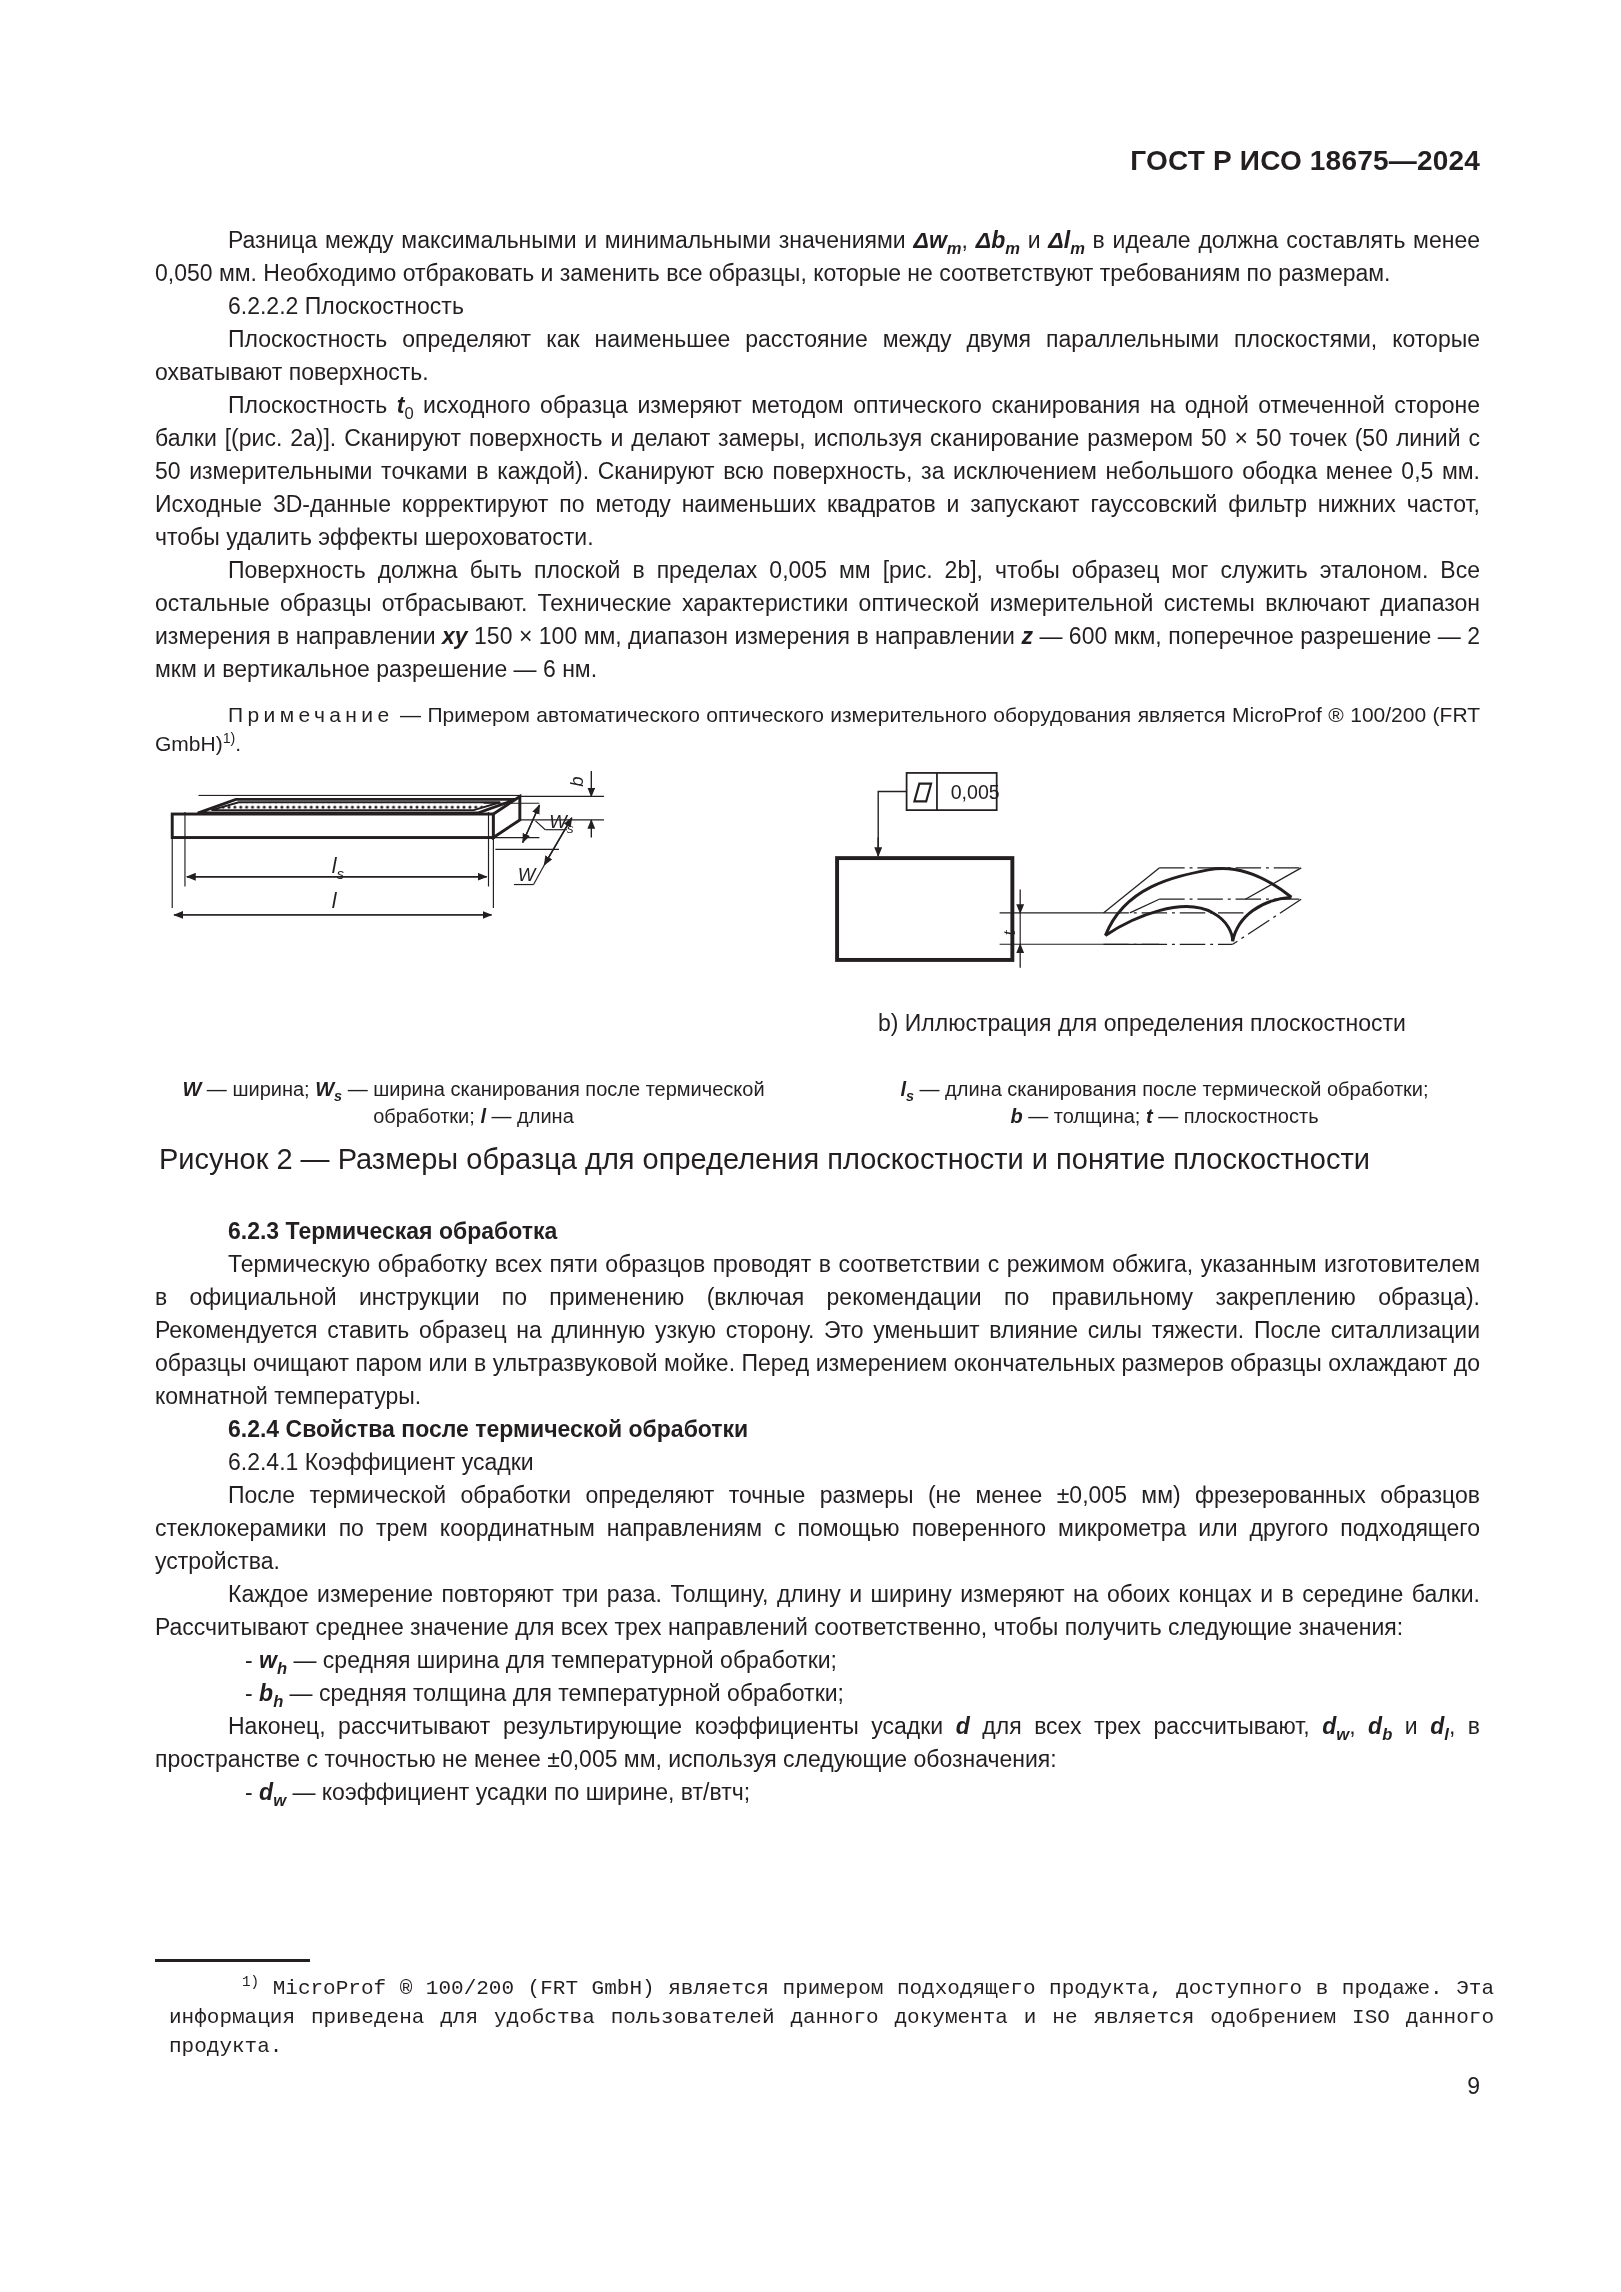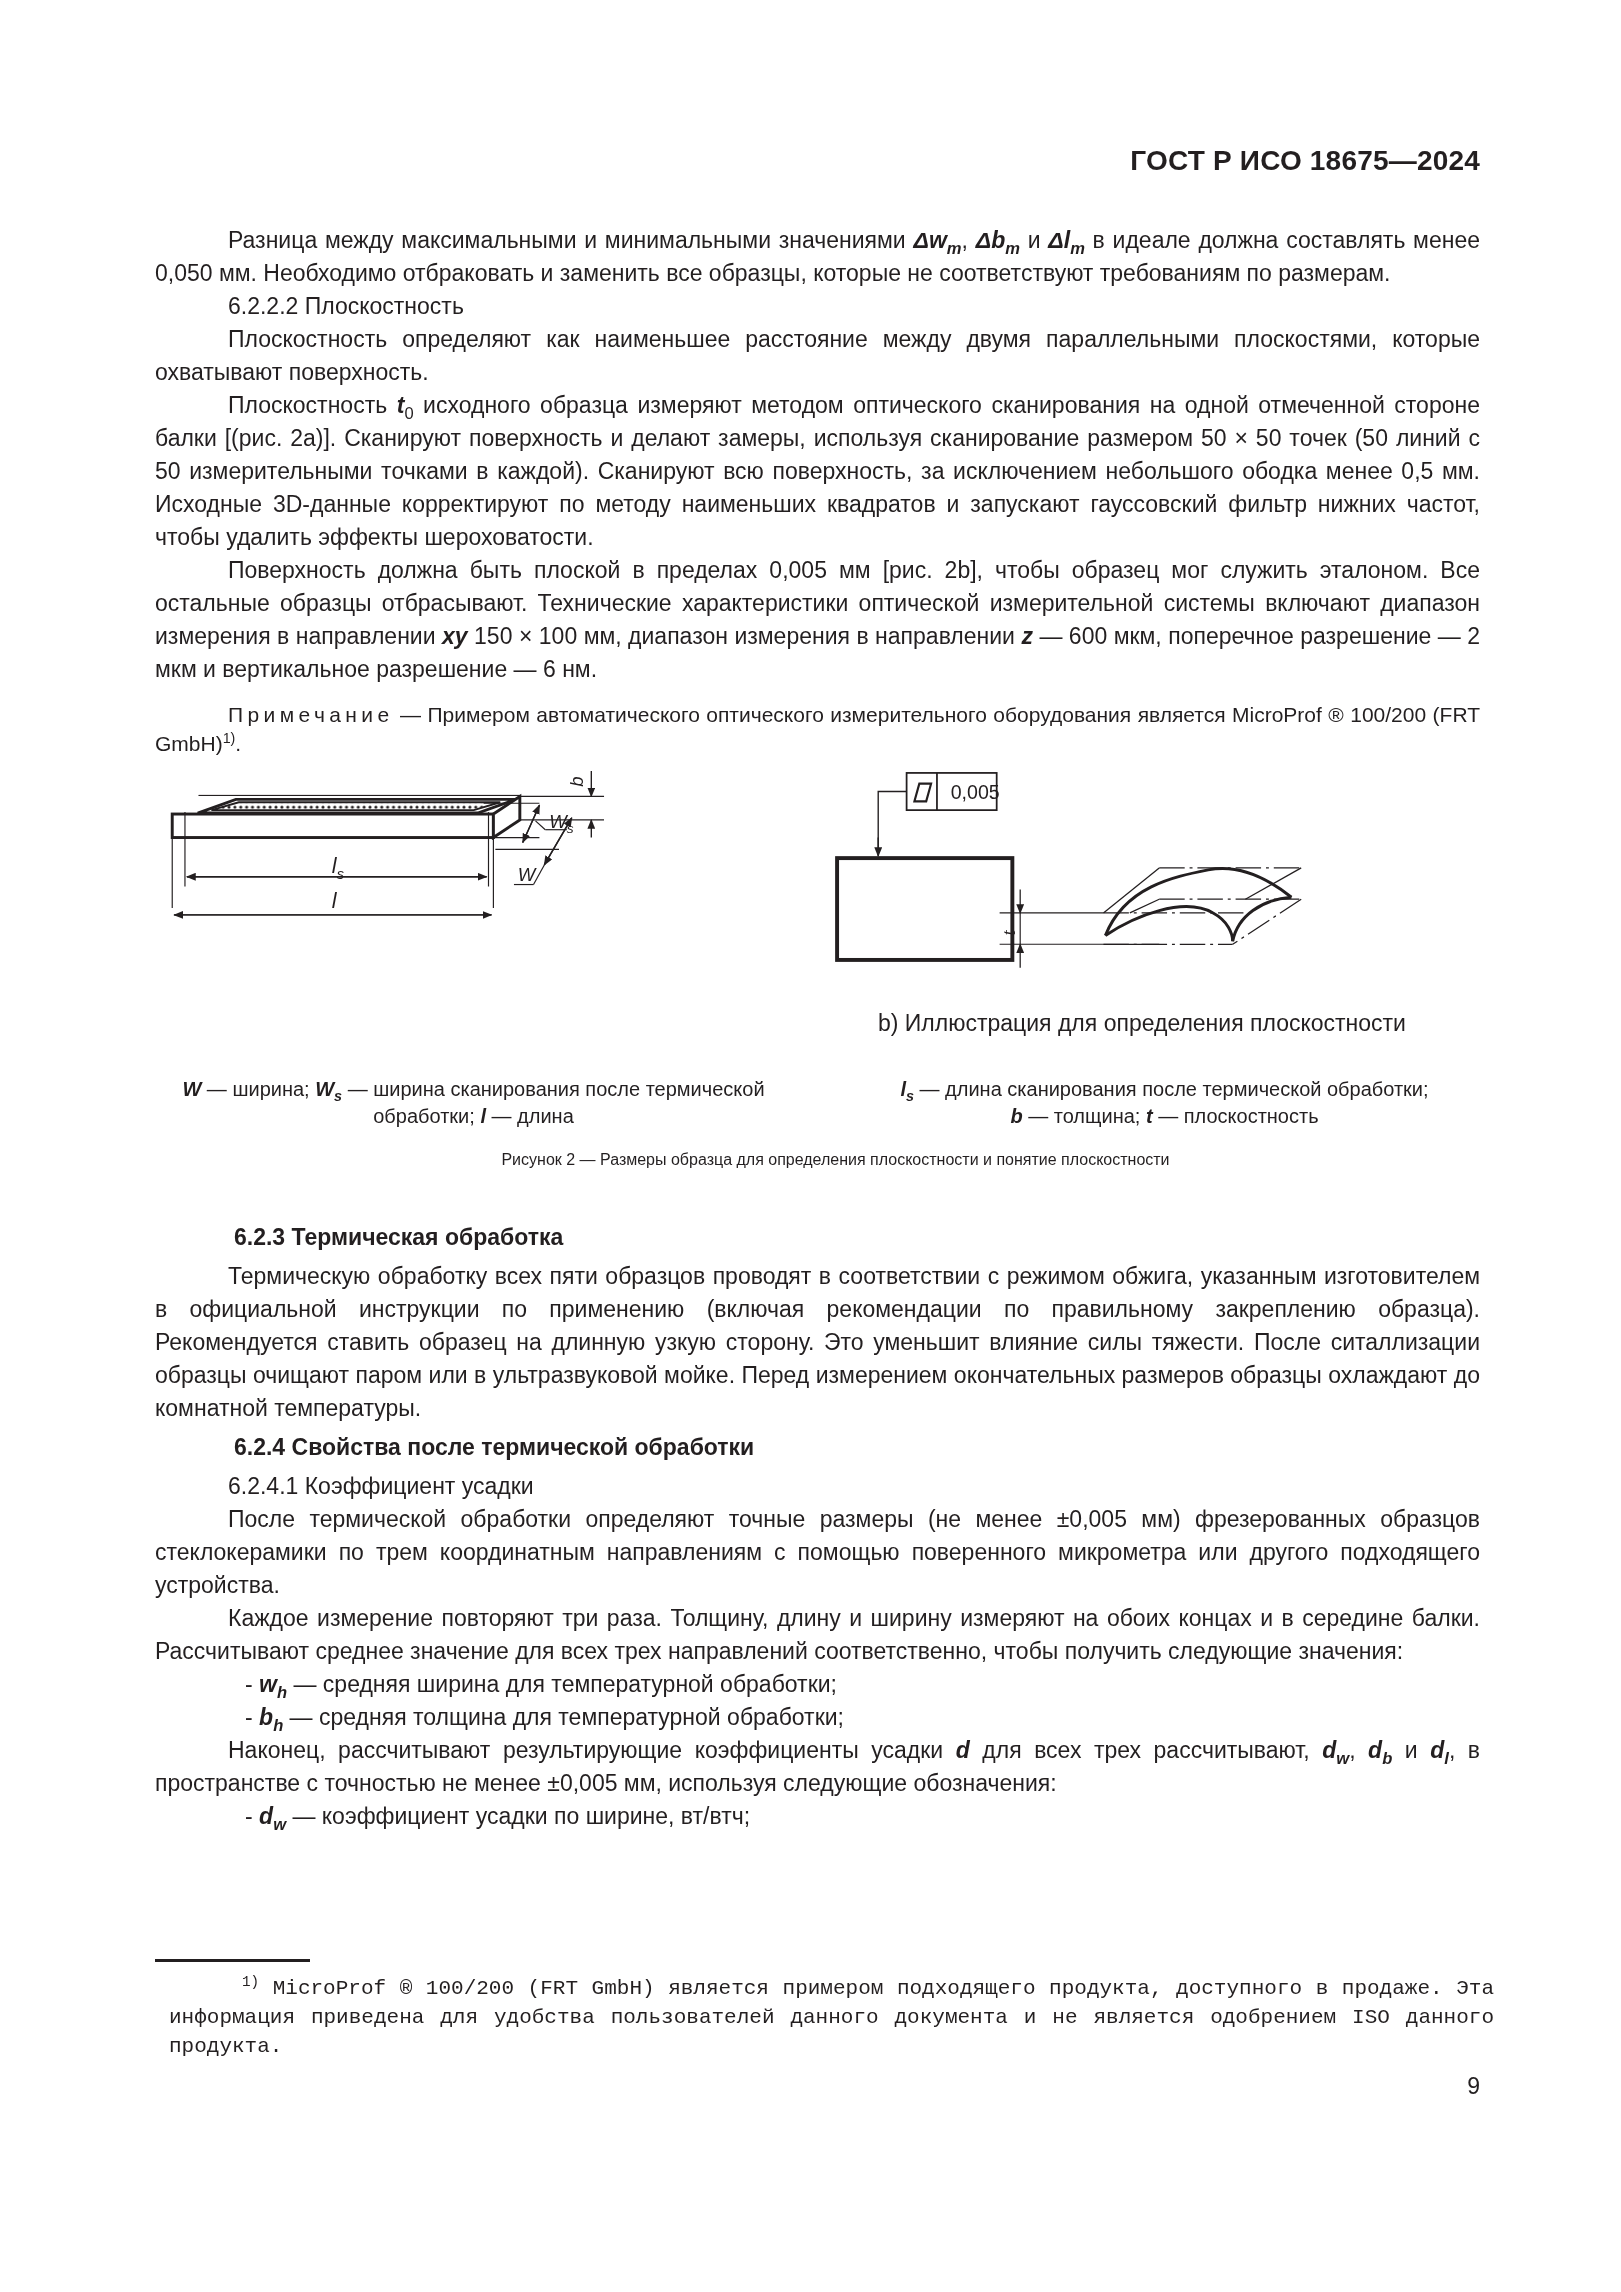--- a/index.html
+++ b/index.html
@@ -3,35 +3,35 @@
 <meta charset="utf-8">
 <style>
   html, body { margin: 0; padding: 0; background: #ffffff; }
   body { width: 1621px; height: 2293px; position: relative; overflow: hidden;
          font-family: "Liberation Sans", sans-serif; color: #231f20; }
   .page { position: absolute; left: 155px; top: 0; width: 1325px; }
   .header { position: absolute; top: 145px; right: 0; font-weight: bold; font-size: 28px; letter-spacing: 0.2px; }
   .body-text { position: absolute; top: 224px; left: 0; width: 1325px; font-size: 23px; line-height: 33px; }
   .p { margin: 0; text-align: justify; text-indent: 73px; }
   .lastline { text-align-last: left; }
-  .heading-bold { font-weight: bold; margin: 6px; text-indent: 73px; }
+  .heading-bold { font-weight: bold; margin: 0; text-indent: 73px; }
   .sub { font-size: 0.72em; vertical-align: -0.35em; line-height: 0; }
   .sup { font-size: 0.68em; vertical-align: 0.55em; line-height: 0; }
   i { font-style: italic; font-weight: bold; }
   .note { margin: 13.7px 0 0 0; font-size: 21px; line-height: 29px; text-align: justify; text-indent: 73px; }
   .note .spaced { letter-spacing: 4.4px; }
   .figure { position: relative; height: 446px; margin-top: 11.8px; }
   .fig-svg { position: absolute; left: 0; top: 0; }
   .cap-a, .cap-b { position: absolute; font-size: 23px; top: 238px; }
   .cap-a { left: 59px; }
   .cap-b { left: 723px; }
   .leg-a, .leg-b { position: absolute; font-size: 20px; line-height: 26.5px; text-align: center; top: 307px; }
   .leg-a { left: 0; width: 637px; }
   .leg-b { left: 696px; width: 627px; }
-  .fig-title { position: absolute; top: 374px; left: 18px; width: 1325px; text-align: center; font-size: 16px; }
+  .fig-title { position: absolute; top: 374px; left: 4px; width: 1325px; text-align: left; font-size: 29px; }
   .list-item { margin: 0; padding-left: 90px; }
   .footnote-rule { position: absolute; top: 1959px; left: 0; width: 155px; height: 2.9px; background: #231f20; }
   .footnote { position: absolute; top: 1974px; left: 14px; width: 1325px; font-size: 21px; line-height: 29px; text-align: justify; text-indent: 73px; font-family: Liberation Mono, monospace; }
   .page-num { position: absolute; top: 2073px; right: 0; font-size: 23px; }
 </style>
 </head>
 <body>
 
 <div class="page">
 

